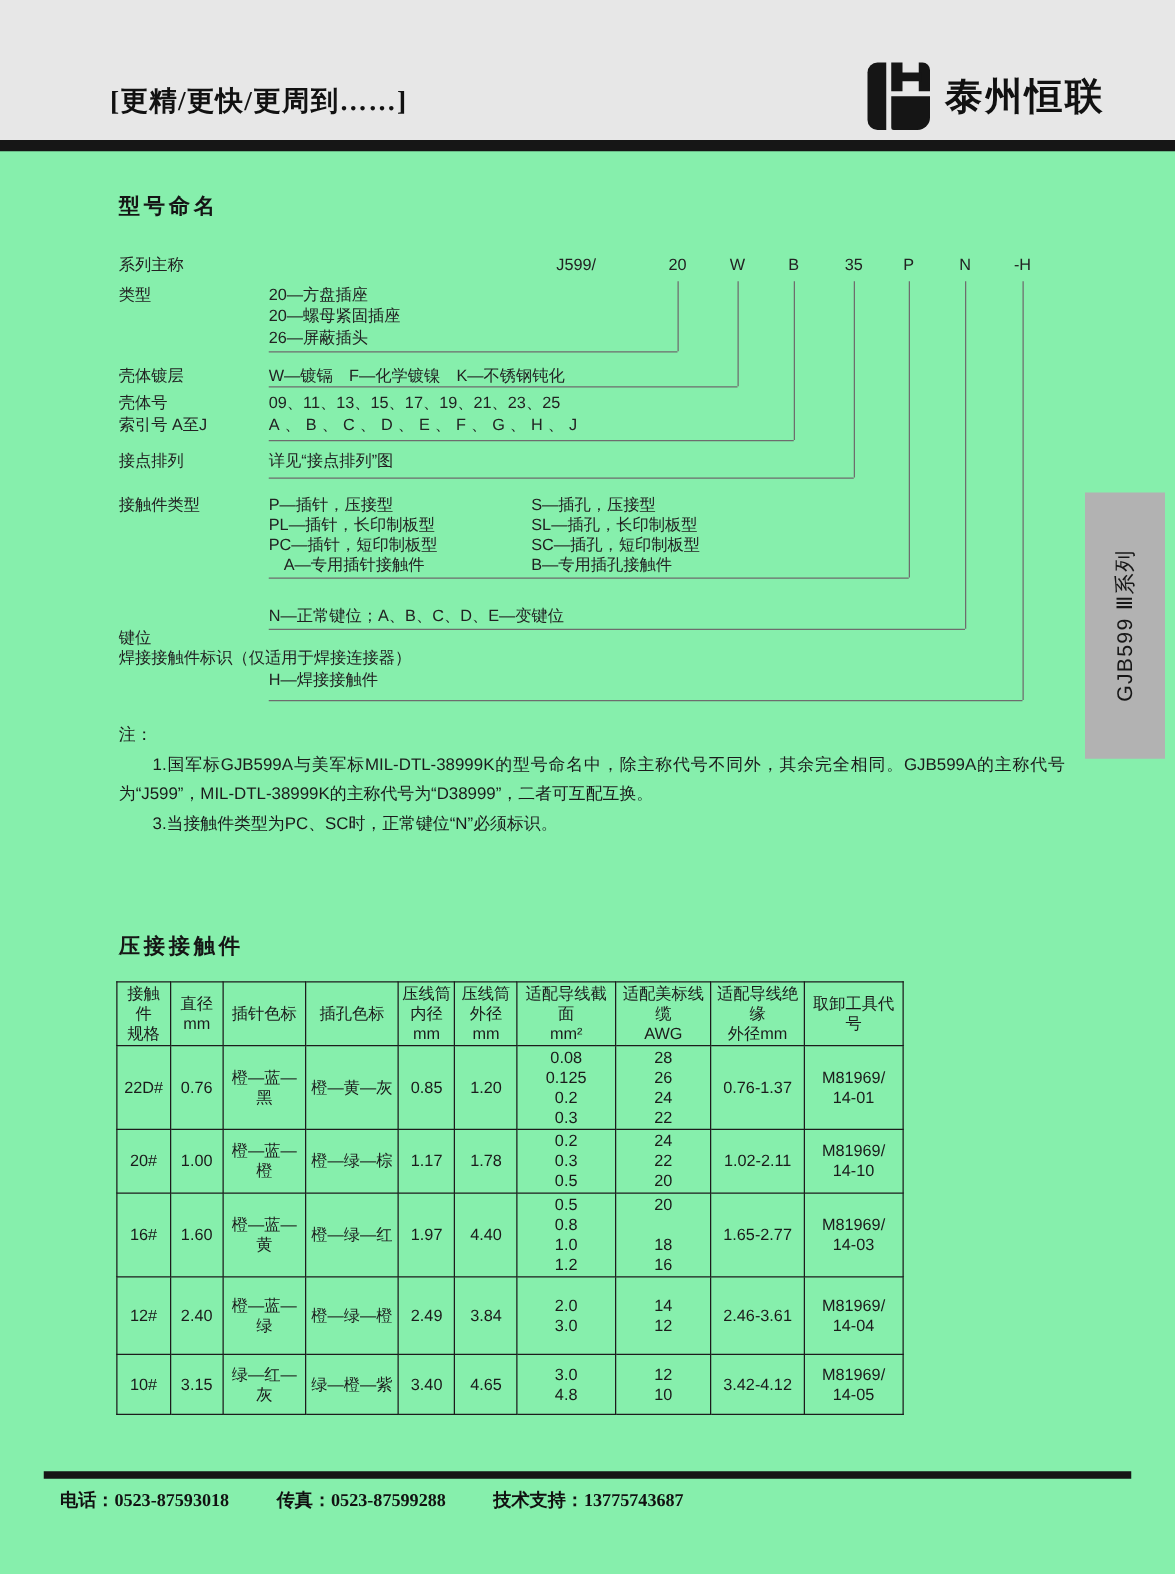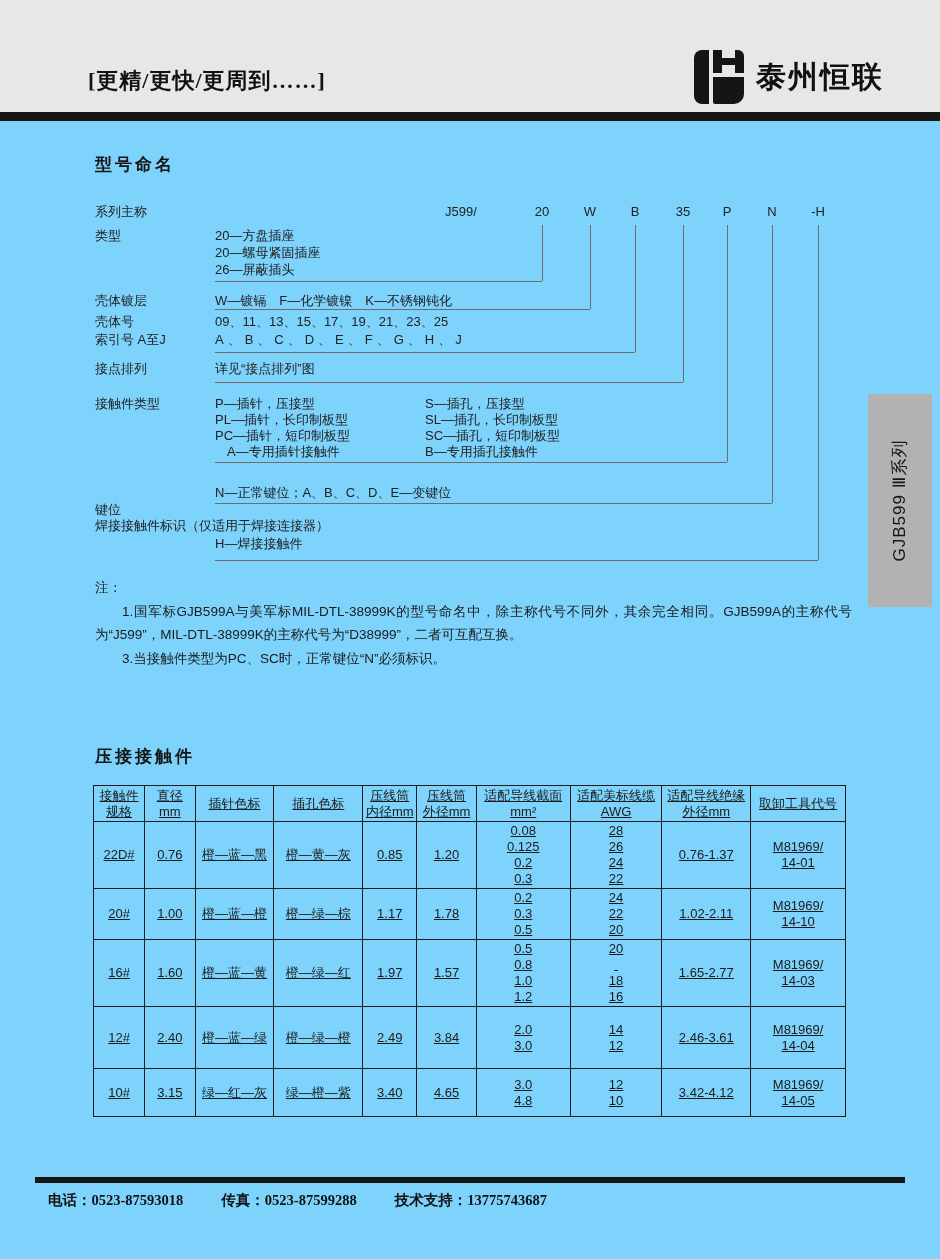--- a/index.html
+++ b/index.html
@@ -1,16 +1,16 @@
 <!DOCTYPE html>
 <html><head>
 <meta charset="utf-8">
 <style>
   html,body{margin:0;padding:0;background:#e9e9e9;}
-  .page{position:relative;width:940px;height:1259px;background:#7dd3fc;overflow:hidden;
+  .page{position:relative;width:940px;height:1259px;background:#86efac;overflow:hidden;
         font-family:"Liberation Sans",sans-serif;color:#1b1b1b;}
   
   .top-band{position:absolute;left:0;top:0;width:940px;height:112px;background:#e7e7e7;}
   .top-rule{position:absolute;left:0;top:112px;width:940px;height:9px;background:#161616;}
   .slogan{position:absolute;left:88px;top:66px;font-family:"Liberation Serif",serif;
           font-weight:bold;font-size:22px;letter-spacing:1px;color:#111;}
   .brand{position:absolute;left:694px;top:50px;display:flex;align-items:center;}
   .logo{width:54px;height:54px;position:relative;}
   .logo .l-bar{position:absolute;left:0;top:0;width:15px;height:54px;background:#151515;border-radius:8px 0 0 8px;}
   .logo .h1{position:absolute;left:19px;top:0;width:9px;height:23px;background:#151515;}
@@ -28,22 +28,22 @@
   .dg-code{transform:translateX(-50%);}
   .dg-vline{position:absolute;width:1px;background:#6d6d6d;}
   .dg-hline{position:absolute;height:1px;background:#6d6d6d;}
   .spread{letter-spacing:4px;}
   
   .notes{position:absolute;left:95px;top:576px;width:757px;font-size:13.5px;line-height:23.5px;
          text-align:justify;color:#1b1b1b;}
   .notes p{margin:0;text-indent:2em;}
   .notes .note-head{text-indent:0;}
   
-  #crimp-table{position:absolute;left:93px;top:785px;width:753px;border-collapse:collapse;
-               font-size:13px;color:#1b1b1b;table-layout:fixed;text-decoration:underline;}
+  #crimp-table{position:absolute;left:93px;top:785px;width:630px;border-collapse:collapse;
+               font-size:13px;color:#1b1b1b;table-layout:fixed;}
   #crimp-table th,#crimp-table td{border:1px solid #1c1c1c;text-align:center;vertical-align:middle;
                padding:1px 2px;font-weight:normal;line-height:16px;}
   #crimp-table thead tr{height:36px;}
   .stk{line-height:16px;}
   
   .table-note{position:absolute;left:95px;top:1116px;font-size:13.5px;color:#1b1b1b;}
   
   .bottom-rule{position:absolute;left:35px;top:1177px;width:870px;height:6px;background:#161616;}
   .footer{position:absolute;left:48px;top:1191px;display:flex;gap:38px;white-space:nowrap;
           font-family:"Liberation Serif",serif;font-weight:bold;font-size:14.5px;color:#111;}
@@ -233,21 +233,21 @@
             <div class="stk">M81969/</div>
             <div class="stk">14-10</div>
           </td>
         </tr>
         <tr style="height: 62px;">
           <td>16#</td>
           <td>1.60</td>
           <td>橙—蓝—黄</td>
           <td>橙—绿—红</td>
           <td>1.97</td>
-          <td>1.57</td>
+          <td>4.40</td>
           <td>
             <div class="stk">0.5</div>
             <div class="stk">0.8</div>
             <div class="stk">1.0</div>
             <div class="stk">1.2</div>
           </td>
           <td>
             <div class="stk">20</div>
             <div class="stk">&nbsp;</div>
             <div class="stk">18</div>

